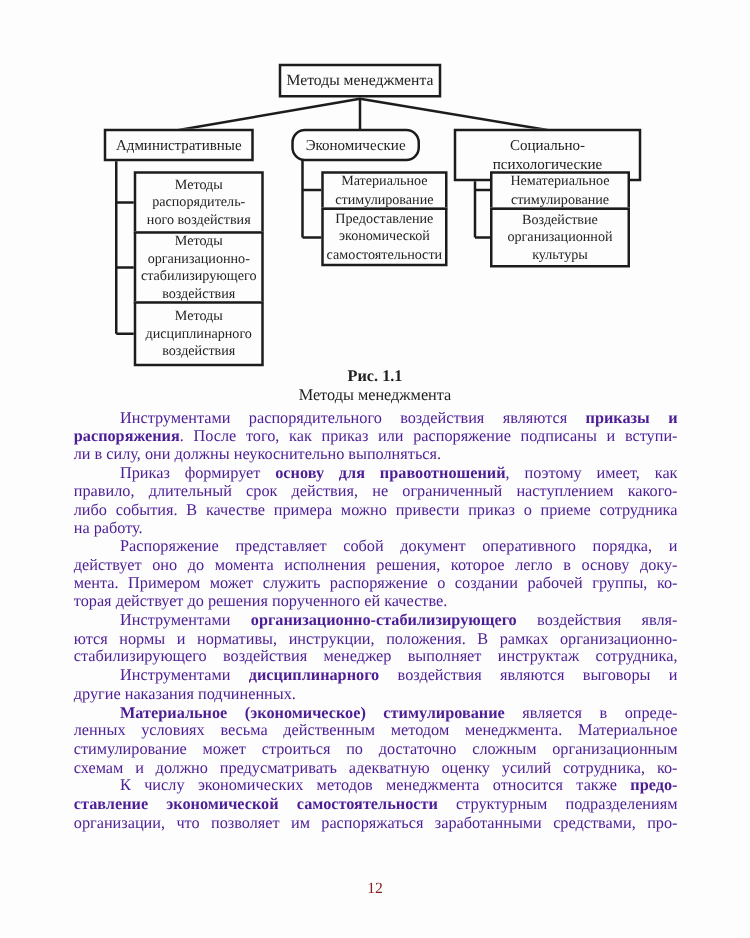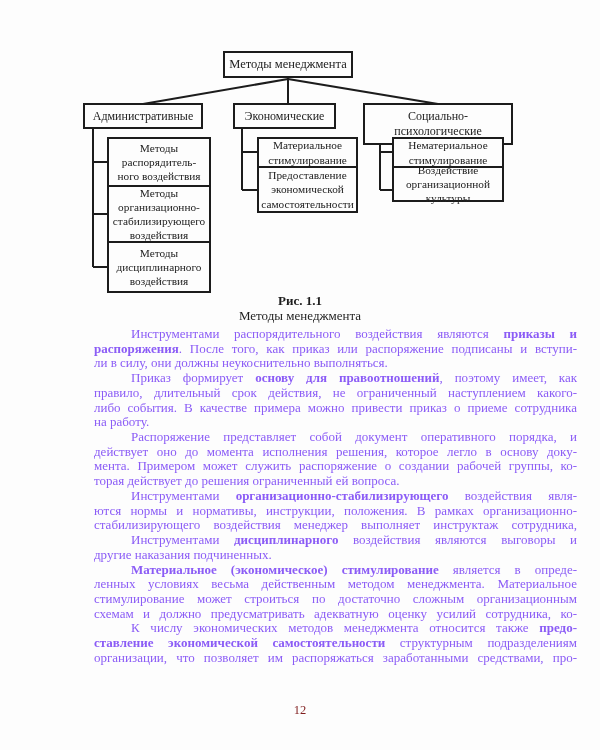--- a/index.html
+++ b/index.html
@@ -16,39 +16,39 @@
   .connectors{position:absolute;left:0;top:0;}
   .fbox{
     position:absolute;box-sizing:border-box;
     border:2px solid #1c1c1c;background:#fdfdfd;
     display:flex;align-items:center;justify-content:center;
     text-align:center;white-space:pre-line;
     line-height:1.25;color:#222;
   }
   .bx-root{left:223px;top:51px;width:130px;height:27px;font-size:12.5px;}
   .bx-a{left:83px;top:103px;width:120px;height:26px;font-size:12px;}
-  .bx-b{left:233px;top:103px;width:103px;height:26px;font-size:12px;}
+  .bx-b{left:233px;top:103px;width:103px;height:26px;font-size:12px;border-radius:11px;}
   .bx-c{left:363px;top:103px;width:150px;height:42px;font-size:12px;}
   .bx-a1{left:107px;top:137px;width:104px;height:50px;font-size:11.3px;}
   .bx-a2{left:107px;top:185px;width:104px;height:58px;font-size:11.3px;}
   .bx-a3{left:107px;top:241px;width:104px;height:52px;font-size:11.3px;}
   .bx-b1{left:257px;top:137px;width:101px;height:31px;font-size:11.3px;}
   .bx-b2{left:257px;top:166px;width:101px;height:47px;font-size:11.3px;}
   .bx-c1{left:392px;top:137px;width:112px;height:31px;font-size:11.3px;}
-  .bx-c2{left:392px;top:166px;width:112px;height:36px;font-size:11.3px;}
+  .bx-c2{left:392px;top:166px;width:112px;height:48px;font-size:11.3px;}
 
   
   .caption{position:absolute;left:0;top:293px;width:600px;text-align:center;font-size:13px;line-height:1.18;}
   .cap-num{font-weight:bold;}
 
   
   .bodytext{
     position:absolute;left:59px;top:327px;width:483px;
     font-size:13px;line-height:14.72px;
-    text-align:justify;color:#8b5cf6;margin-left:35px;
+    text-align:justify;color:#4c1d95;
   }
   .line{text-align-last:justify;}
   .line.first{text-indent:37px;}
   .line.endline{text-align-last:left;}
   b{font-weight:bold;}
 
   
   .pagenum{position:absolute;left:0;top:703px;width:600px;text-align:center;font-size:12.5px;color:#7f1d1d;}
 </style>
 </head>
@@ -117,21 +117,21 @@
       <div class="line first"><span>Инструментами распорядительного воздействия являются </span><b>приказы и</b></div>
       <div class="line"><b>распоряжения</b><span>. После того, как приказ или распоряжение подписаны и вступи-</span></div>
       <div class="line endline"><span>ли в силу, они должны неукоснительно выполняться.</span></div>
       <div class="line first"><span>Приказ формирует </span><b>основу для правоотношений</b><span>, поэтому имеет, как</span></div>
       <div class="line"><span>правило, длительный срок действия, не ограниченный наступлением какого-</span></div>
       <div class="line"><span>либо события. В качестве примера можно привести приказ о приеме сотрудника</span></div>
       <div class="line endline"><span>на работу.</span></div>
       <div class="line first"><span>Распоряжение представляет собой документ оперативного порядка, и</span></div>
       <div class="line"><span>действует оно до момента исполнения решения, которое легло в основу доку-</span></div>
       <div class="line"><span>мента. Примером может служить распоряжение о создании рабочей группы, ко-</span></div>
-      <div class="line endline"><span>торая действует до решения ограниченный ей вопроса.</span></div>
+      <div class="line endline"><span>торая действует до решения порученного ей качестве.</span></div>
       <div class="line first"><span>Инструментами </span><b>организационно-стабилизирующего</b><span> воздействия явля-</span></div>
       <div class="line"><span>ются нормы и нормативы, инструкции, положения. В рамках организационно-</span></div>
       <div class="line"><span>стабилизирующего воздействия менеджер выполняет инструктаж сотрудника,</span></div>
       <div class="line first"><span>Инструментами </span><b>дисциплинарного</b><span> воздействия являются выговоры и</span></div>
       <div class="line endline"><span>другие наказания подчиненных.</span></div>
       <div class="line first"><b>Материальное (экономическое) стимулирование</b><span> является в опреде-</span></div>
       <div class="line"><span>ленных условиях весьма действенным методом менеджмента. Материальное</span></div>
       <div class="line"><span>стимулирование может строиться по достаточно сложным организационным</span></div>
       <div class="line"><span>схемам и должно предусматривать адекватную оценку усилий сотрудника, ко-</span></div>
       <div class="line first"><span>К числу экономических методов менеджмента относится также </span><b>предо-</b></div>

